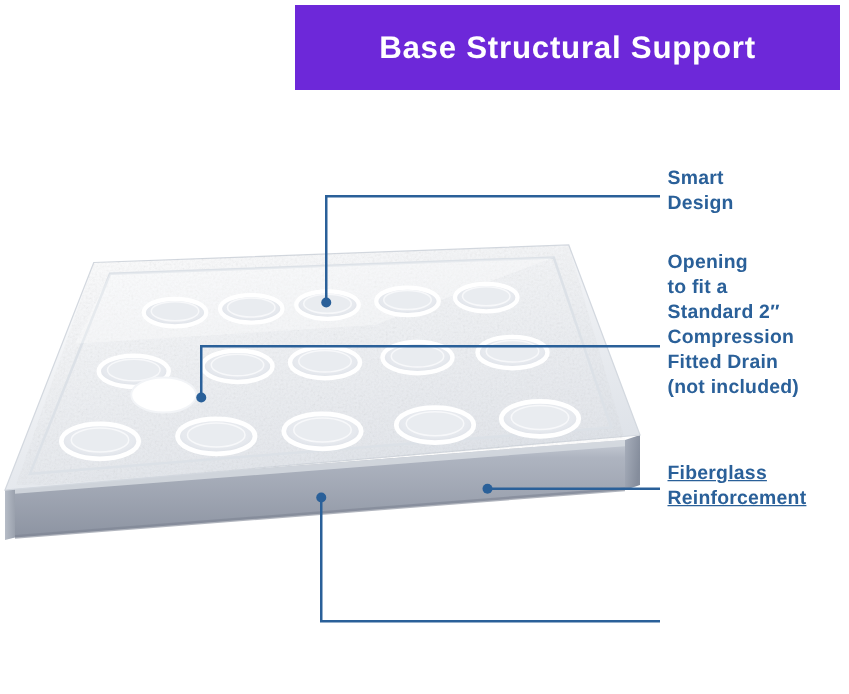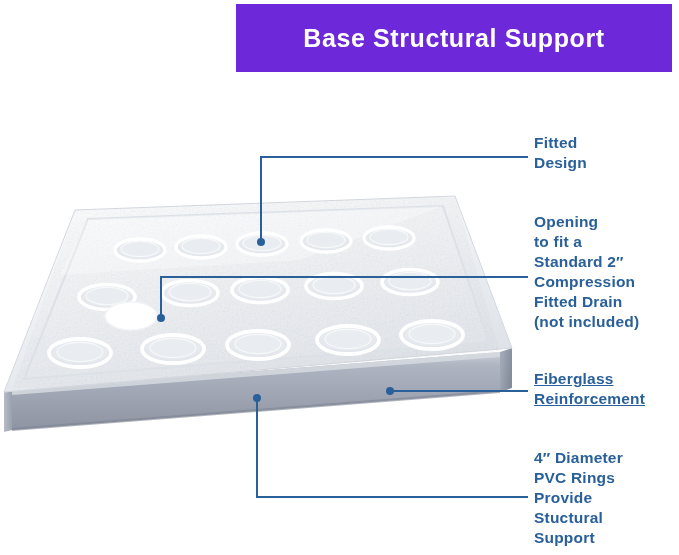--- a/index.html
+++ b/index.html
@@ -34,21 +34,21 @@
     position:absolute;
     color:#2a6099;
     font-weight:bold;
     font-size:15.5px;
     line-height:20px;
     white-space:pre-line;
     letter-spacing:0.2px;
     font-family:"Liberation Sans", sans-serif;
   }
   .c1{left:534px;top:133px;}
-  .c2{left:534px;top:212px;}
+  .c2{left:534px;top:200px;}
   .c3{left:534px;top:369px;text-decoration:underline;}
   .c4{left:534px;top:448px;}
 
   
   svg.art{position:absolute;left:0;top:0;width:679px;height:555px;}
 </style>
 </head>
 <body>
 
 <div id="stage">
@@ -210,32 +210,27 @@
 
       <path d="M257,398 L257,497 L527,497"></path>
       <circle cx="257" cy="398" r="4" fill="#2a6099" stroke="none"></circle>
     </g>
   </svg>
 
   <div class="banner">
     <div class="banner-title">Base Structural Support</div>
   </div>
 
-  <div class="callout c1">Fitted
+  <div class="callout c1">Smart
 Design</div>
 
   <div class="callout c2">Opening
 to fit a
 Standard 2″
 Compression
 Fitted Drain
 (not included)</div>
 
   <div class="callout c3">Fiberglass
 Reinforcement</div>
 
-  <div class="callout c4">4″ Diameter
-PVC Rings
-Provide
-Stuctural
-Support</div>
 
 </div>
 
 </body></html>

